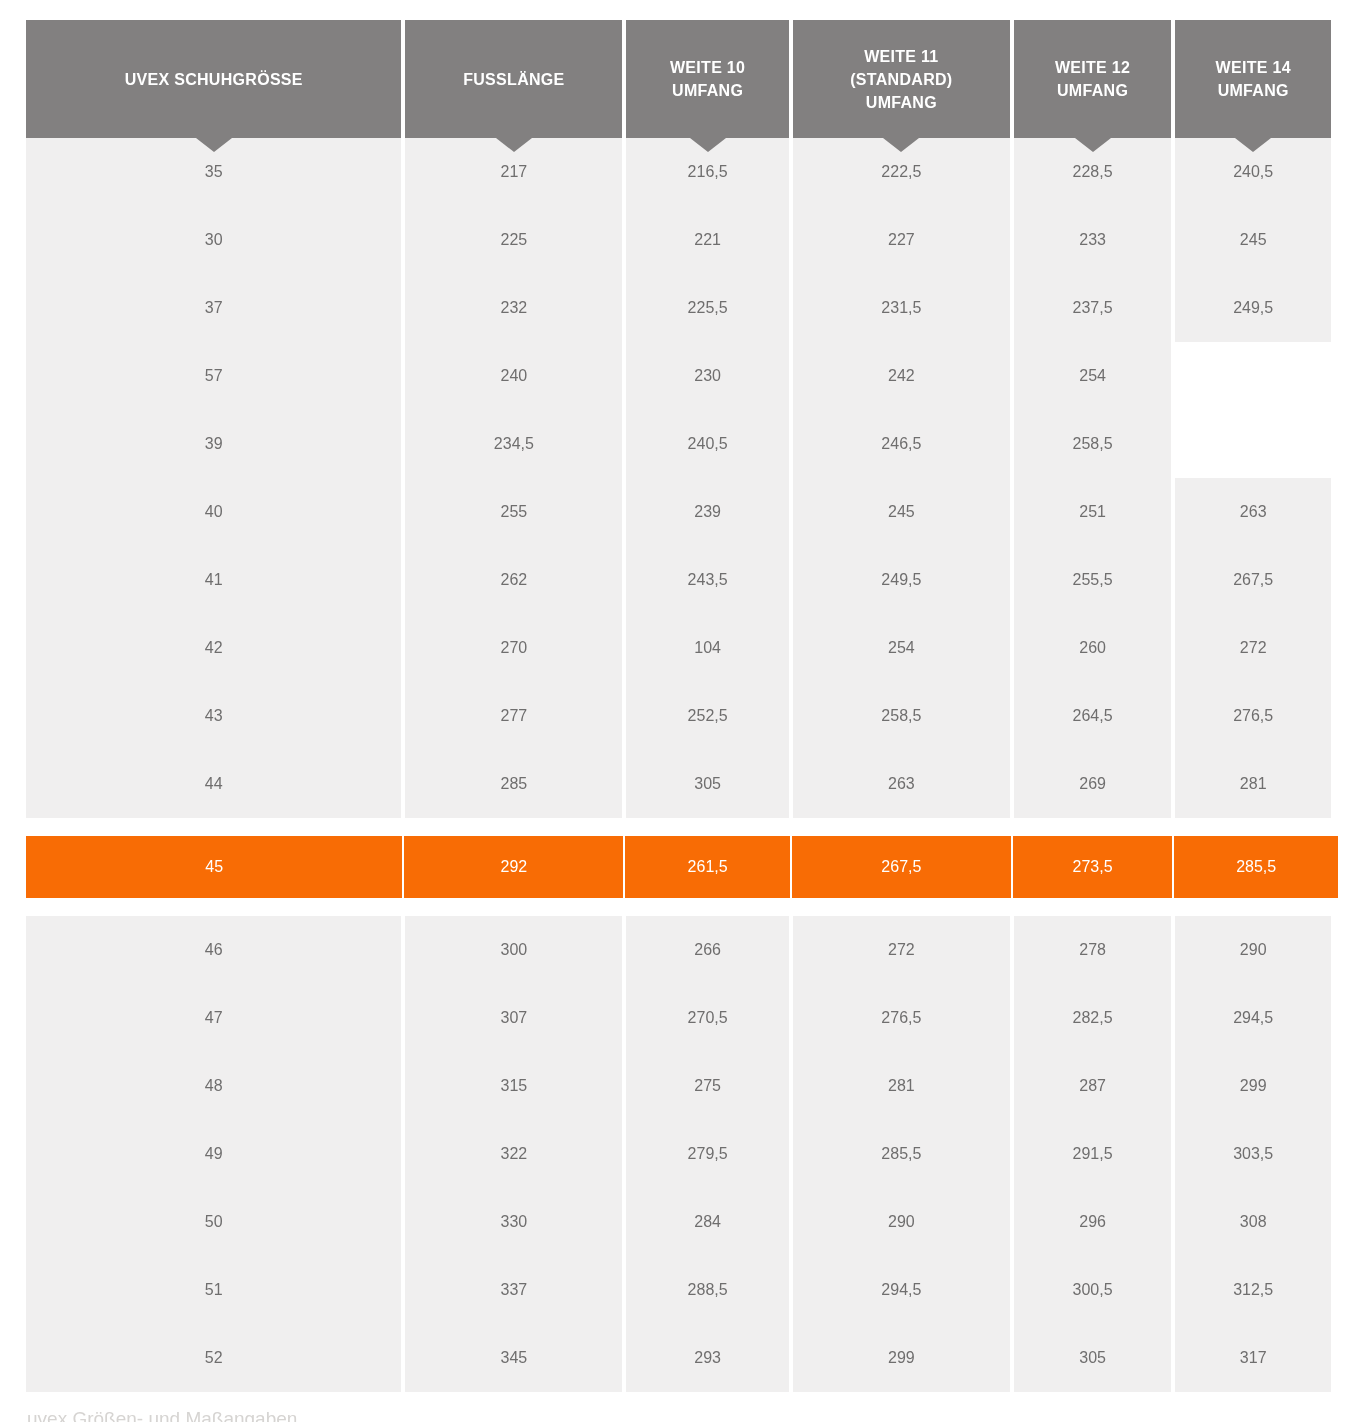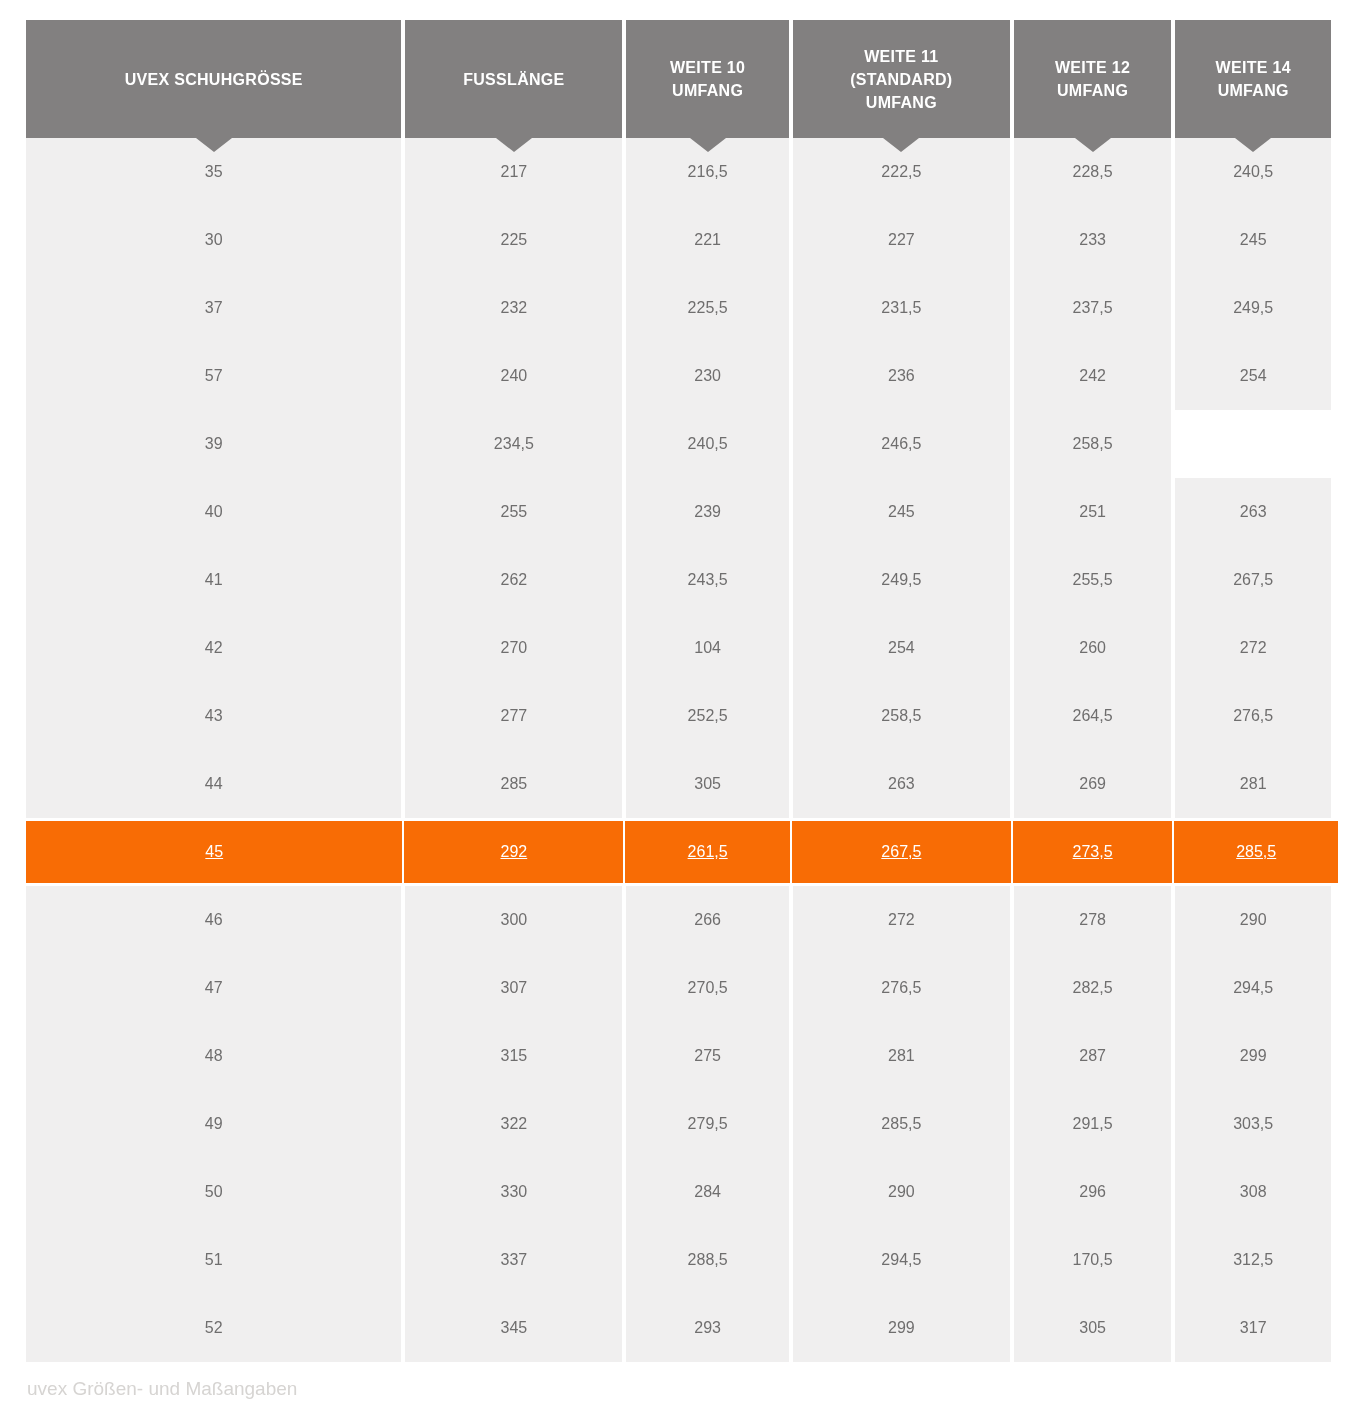--- a/index.html
+++ b/index.html
@@ -66,22 +66,21 @@
     align-items:center;
     justify-content:center;
     font-size:16px;
     font-weight:400;
   }
   .grid-row.highlight .cell{
     background:var(--highlight-bg);
     color:var(--highlight-text);
     border-top:3px solid #FFFFFF;
     border-bottom:3px solid #FFFFFF;
-    margin:0 -1px;
-    text-decoration:underline;
+    margin:15px -1px;
   }
   .grid-row.highlight .cell:first-child{margin-left:0;}
   .grid-row.highlight .cell:last-child{margin-right:-7px;}
   .caption{
     margin:16px 0 0 1px;
     font-size:19px;
     color:var(--caption-text);
   }
 </style>
 </head>
@@ -136,21 +135,20 @@
           <div class="cell">232</div>
           <div class="cell">225,5</div>
           <div class="cell">231,5</div>
           <div class="cell">237,5</div>
           <div class="cell">249,5</div>
         </div>
         <div class="grid-row">
           <div class="cell">57</div>
           <div class="cell">240</div>
           <div class="cell">230</div>
-          <div class="cell">236</div>
           <div class="cell">242</div>
           <div class="cell">254</div>
         </div>
         <div class="grid-row">
           <div class="cell">39</div>
           <div class="cell">234,5</div>
           <div class="cell">240,5</div>
           <div class="cell">246,5</div>
           <div class="cell">258,5</div>
         </div>
@@ -240,21 +238,21 @@
           <div class="cell">284</div>
           <div class="cell">290</div>
           <div class="cell">296</div>
           <div class="cell">308</div>
         </div>
         <div class="grid-row">
           <div class="cell">51</div>
           <div class="cell">337</div>
           <div class="cell">288,5</div>
           <div class="cell">294,5</div>
-          <div class="cell">170,5</div>
+          <div class="cell">300,5</div>
           <div class="cell">312,5</div>
         </div>
         <div class="grid-row">
           <div class="cell">52</div>
           <div class="cell">345</div>
           <div class="cell">293</div>
           <div class="cell">299</div>
           <div class="cell">305</div>
           <div class="cell">317</div>
         </div>

